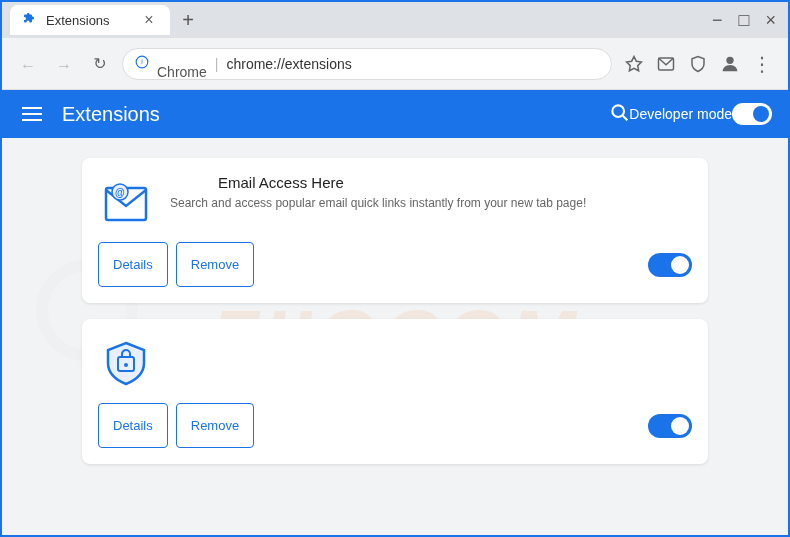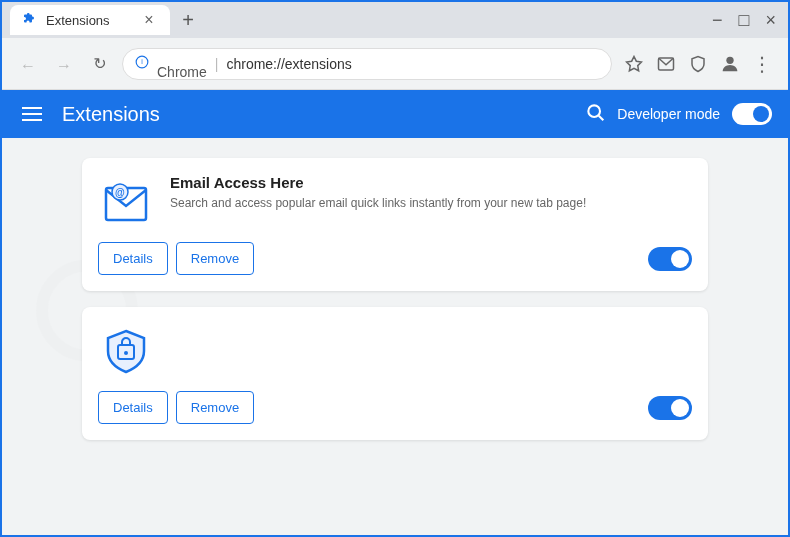--- a/index.html
+++ b/index.html
@@ -67,21 +67,21 @@
       height: 48px;
       display: flex;
       align-items: center;
       padding: 0 16px;
       justify-content: space-between;
     }
     .ext-header-left { display: flex; align-items: center; gap: 16px; }
     .hamburger { cursor: pointer; color: #fff; font-size: 18px; display: flex; flex-direction: column; gap: 4px; padding: 4px; }
     .hamburger span { display: block; width: 20px; height: 2px; background: #fff; }
     .ext-title { color: #fff; font-size: 20px; font-weight: 500; }
-    .ext-header-right { display: flex; align-items: center; gap: 12px; }
+    .ext-header-right { display: flex; align-items: center; }
     .search-icon-btn { color: #fff; cursor: pointer; font-size: 18px; }
     .dev-mode-label { color: #fff; font-size: 14px; }
     .toggle {
       width: 40px; height: 22px; background: #fff; border-radius: 11px; position: relative; cursor: pointer;
     }
     .toggle::after {
       content: '';
       position: absolute;
       right: 3px; top: 3px;
       width: 16px; height: 16px;
@@ -137,33 +137,33 @@
       position: relative;
       z-index: 1;
     }
     .ext-card-top { display: flex; gap: 16px; align-items: flex-start; }
     .ext-icon-wrap {
       width: 56px; height: 56px;
       display: flex; align-items: center; justify-content: center;
       flex-shrink: 0;
     }
     .ext-info { flex: 1; }
-    .ext-name { font-size: 15px; font-weight: 700; color: #222; margin-bottom: 4px; }
+    .ext-name { font-size: 15px; font-weight: 400; color: #222; margin-bottom: 4px; margin-left: 48px; }
     .ext-desc { font-size: 12px; color: #666; line-height: 1.4; }
     .ext-card-bottom {
       display: flex;
       align-items: center;
       gap: 8px;
       margin-top: 4px;
     }
     .ext-btn {
       border: 1px solid #1a73e8;
       background: #fff;
       color: #1a73e8;
-      padding: 8px 14px;
+      padding: 14px 14px;
       border-radius: 4px;
       font-size: 13px;
       cursor: pointer;
     }
     .toggle-on {
       width: 44px; height: 24px;
       background: #1a73e8;
       border-radius: 12px;
       position: relative;
       cursor: pointer;

